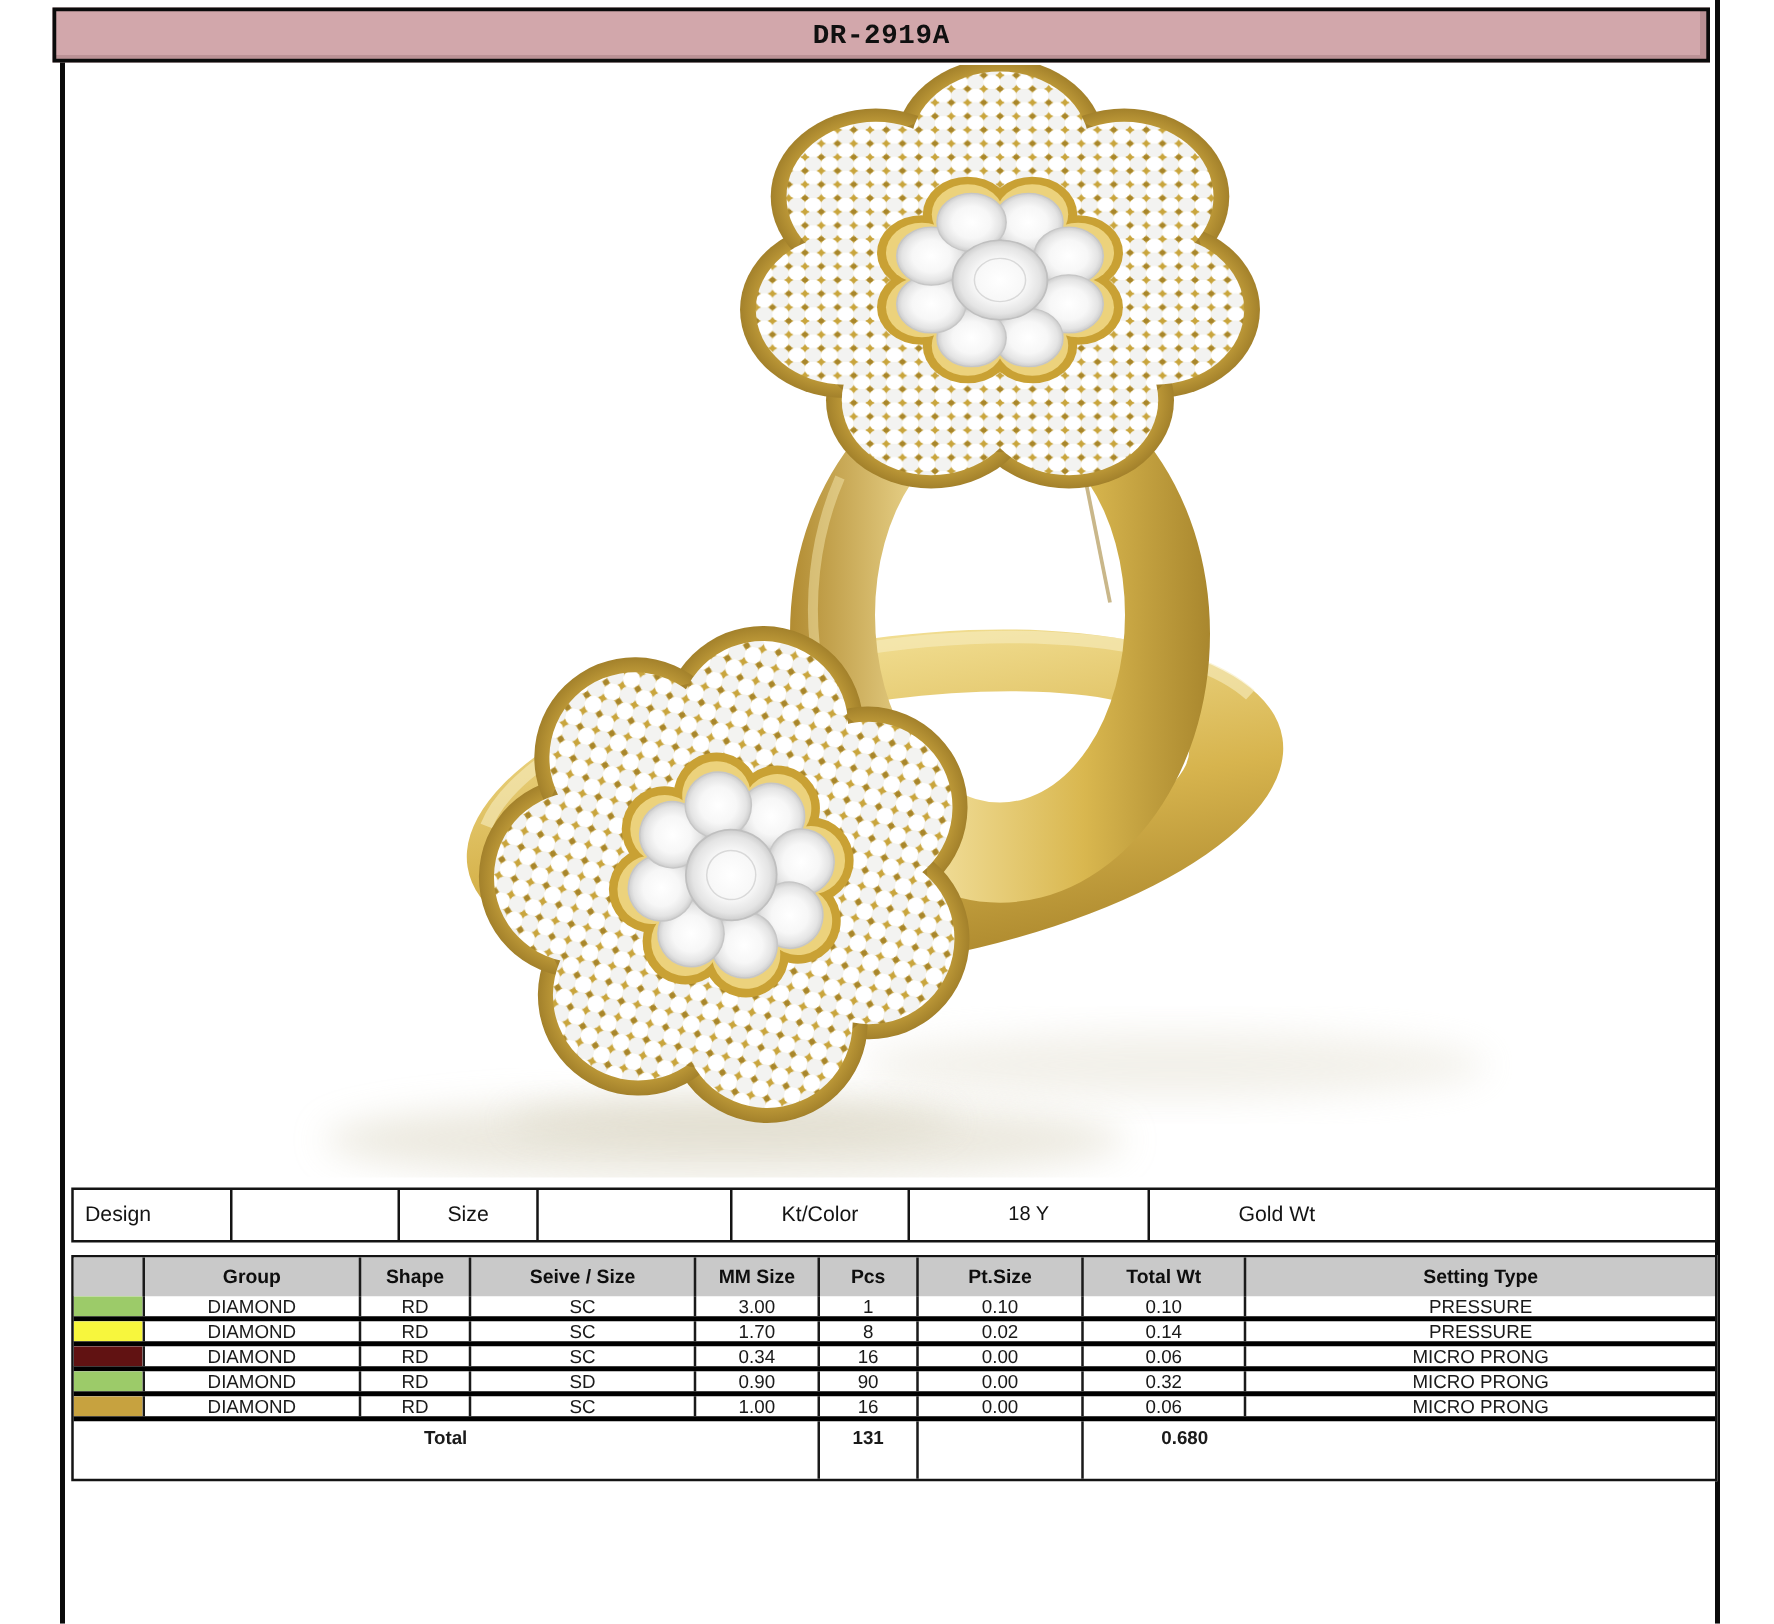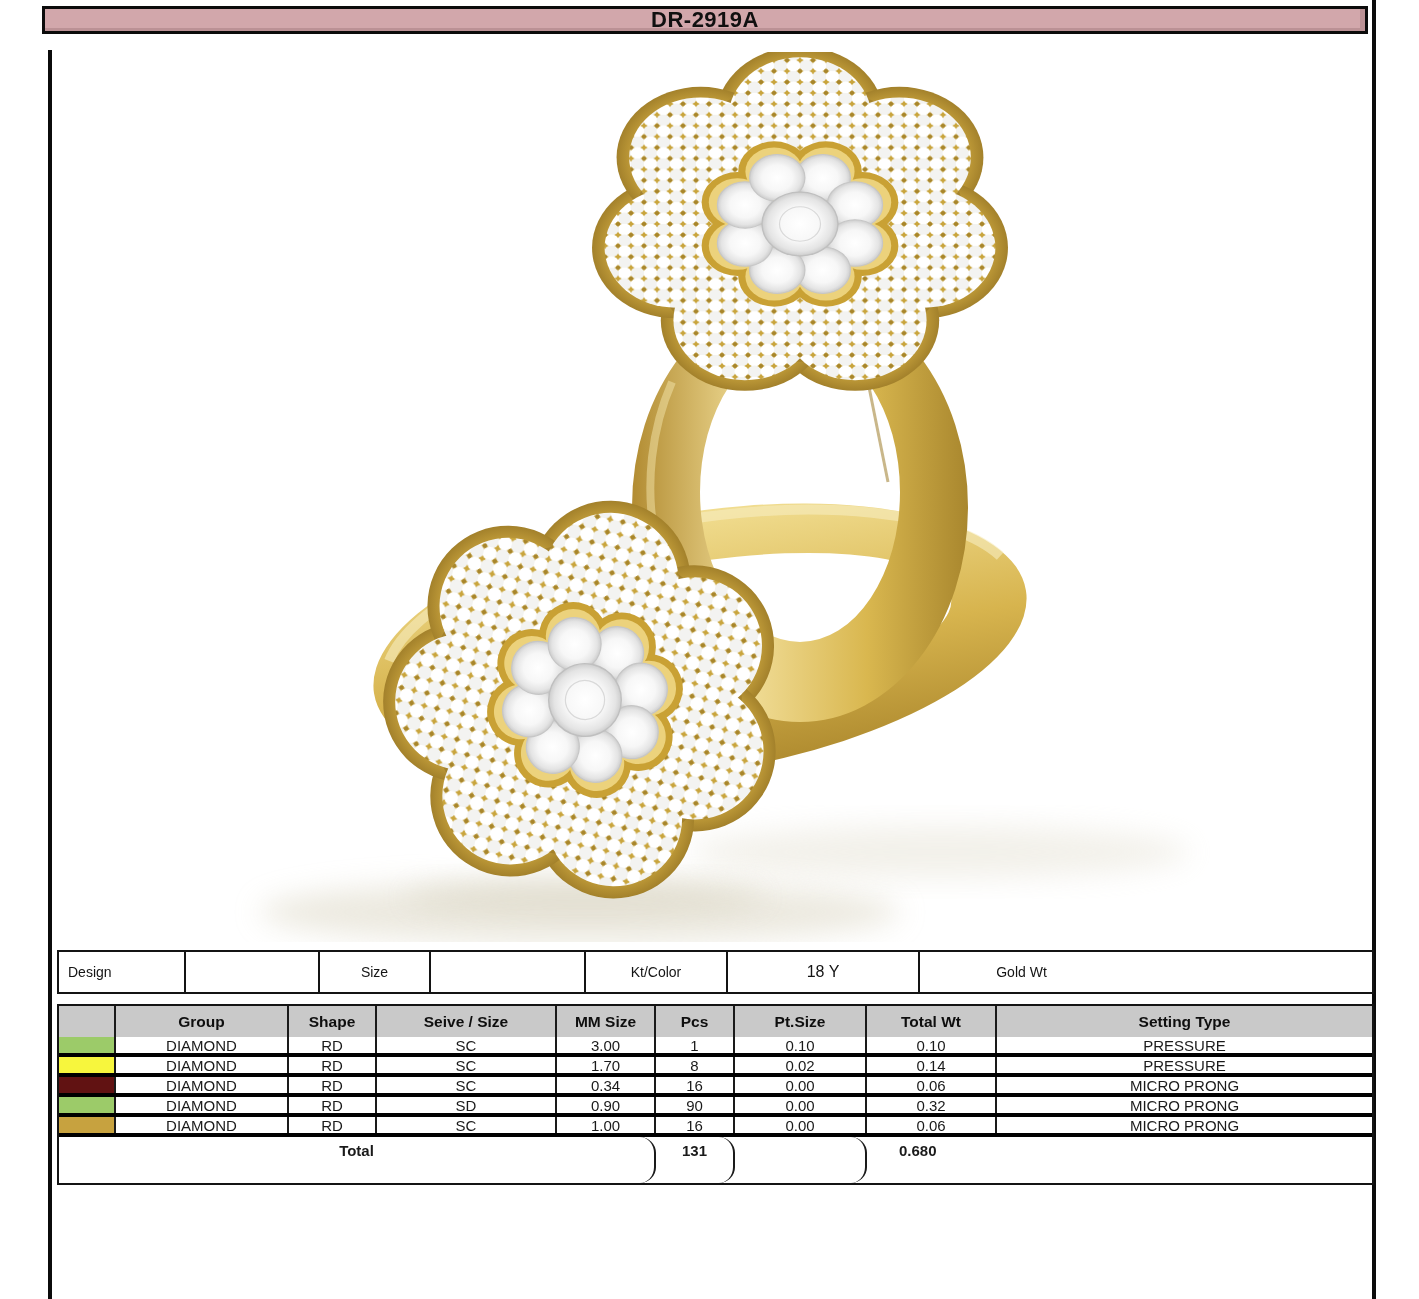--- a/index.html
+++ b/index.html
@@ -2,41 +2,42 @@
 <html><head>
 <meta charset="utf-8">
 <style>
   html,body{margin:0;padding:0;}
   body{
     width:1419px;height:1299px;position:relative;background:#ffffff;
     font-family:"Liberation Sans",sans-serif;color:#111;overflow:hidden;
   }
   
   .title-bar{
-    position:absolute;left:42px;top:6px;width:1326px;height:28px;
+    position:absolute;left:42px;top:6px;width:1326px;height:44px;
     box-sizing:border-box;border:3px solid #0b0b0b;background:#d2a7ab;
     display:flex;align-items:center;justify-content:center;
     box-shadow:inset -5px -3px 0 rgba(120,80,85,.25);
+    font-family:Liberation Mono, monospace;
   }
   .title-bar span{font-size:22px;font-weight:bold;letter-spacing:.5px;color:#101010;}
   
   .page-line{position:absolute;background:#0b0b0b;}
   .page-line.left{left:48px;top:50px;width:4px;height:1249px;}
   .page-line.right{left:1372px;top:0;width:4px;height:1299px;}
   
   .ring-area{position:absolute;left:60px;top:52px;width:1300px;height:890px;}
   
   .info-table{
     position:absolute;left:57px;top:950px;width:1317px;height:44px;
     box-sizing:border-box;border:2px solid #141414;
     display:grid;grid-template-columns:127px 134px 111px 155px 142px 192px 203px auto;
   }
   .info-cell{
     border-right:2px solid #141414;display:flex;align-items:center;justify-content:center;
-    font-size:14px;color:#141414;box-sizing:border-box;
+    font-size:17px;color:#141414;box-sizing:border-box;
   }
   .info-cell:last-child{border-right:none;}
   .info-cell.label-left{justify-content:flex-start;padding-left:9px;}
   .info-cell.big{font-size:16px;font-weight:normal;}
   
   .stone-table{
     position:absolute;left:57px;top:1004px;width:1317px;
     box-sizing:border-box;border:2px solid #141414;background:#fff;
   }
   .st-row{display:grid;grid-template-columns:57px 173px 88px 180px 99px 79px 132px 130px auto;}
@@ -44,22 +45,22 @@
   .st-row.data{height:16px;}
   .st-row.data + .st-row.data{border-top:4px solid #000;}
   .st-row.total-row{border-top:4px solid #000;height:46px;grid-template-columns:597px 79px 132px auto;}
   .st-cell{
     border-right:2px solid #1a1a1a;box-sizing:border-box;position:relative;
     display:flex;align-items:center;justify-content:center;
     font-size:15px;color:#1a1a1a;overflow:hidden;
   }
   .st-cell:last-child{border-right:none;}
   .st-row.header .st-cell{font-weight:600;font-size:15.5px;color:#0e0e0e;}
-  .st-row.total-row .st-cell{font-weight:bold;align-items:flex-start;padding-top:5px;border-radius:16px;}
-  .st-cell.wt-left{justify-content:flex-start;padding-left:32px;}
+  .st-row.total-row .st-cell{font-weight:bold;align-items:flex-start;padding-top:5px;}
+  .st-cell.wt-left{justify-content:flex-start;padding-left:32px;margin-left:30px;}
   .swatch{position:absolute;left:0;top:0;right:0;bottom:0;}
 </style>
 </head>
 <body>
 
 <div class="title-bar">
   <span>DR-2919A</span>
 </div>
 
 <div class="page-line left"></div>

